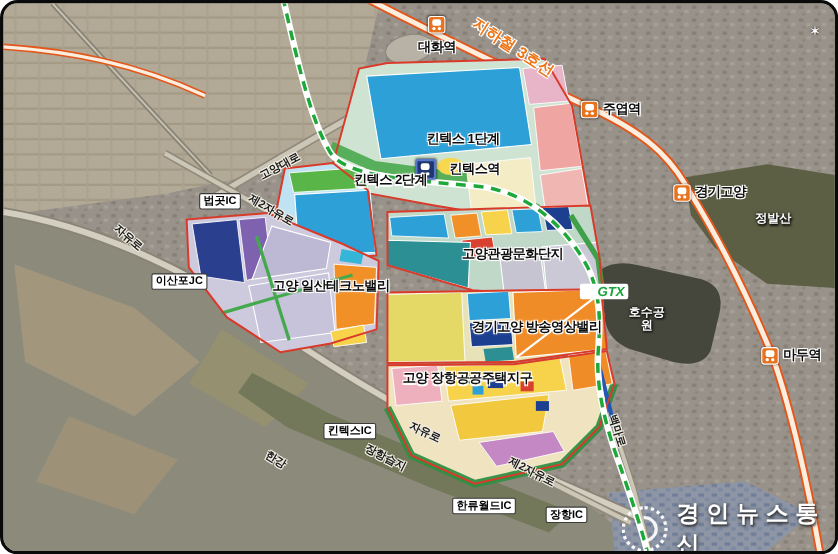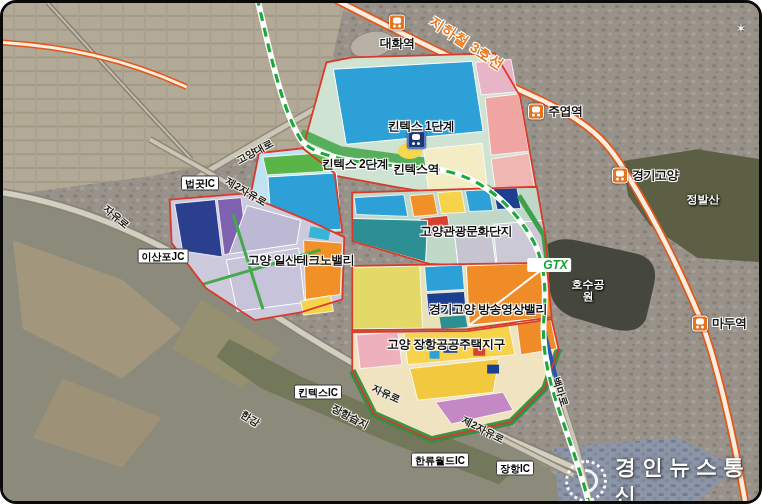--- a/index.html
+++ b/index.html
@@ -47,21 +47,21 @@
     content:"";position:absolute;left:3px;top:2px;width:8px;height:6px;background:#fff;border-radius:2px;
   }
   .st-icon::after{
     content:"";position:absolute;left:3px;bottom:2px;width:3px;height:3px;background:#fff;border-radius:50%;
     box-shadow:5px 0 0 #fff;
   }
   .st-name{
     font-size:12px;font-weight:bold;color:#0d0d0d;letter-spacing:-0.5px;white-space:nowrap;
     text-shadow:-1px -1px 0 #fff,1px -1px 0 #fff,-1px 1px 0 #fff,1px 1px 0 #fff;
   }
-  .station-kintex{position:absolute;display:flex;flex-direction:column;align-items:center;gap:12px;transform:translate(-50%,-50%);}
+  .station-kintex{position:absolute;display:flex;flex-direction:row;align-items:center;gap:12px;transform:translate(-50%,-50%);}
   .st-icon-gtx{background:#20366e;border:2px solid #5577cc;width:15px;height:15px;}
   
   .lake-lbl{width:34px;white-space:normal;text-align:center;}
   .compass{position:absolute;transform:translate(-50%,-50%);color:#fff;font-size:13px;
     text-shadow:0 0 2px #000;}
   
   .watermark{position:absolute;display:flex;align-items:center;gap:8px;}
   .wm-logo{width:36px;height:36px;border:3px dotted rgba(255,255,255,.95);border-radius:50%;position:relative;flex:0 0 auto;}
   .wm-logo::before{
     content:"";position:absolute;left:6px;top:6px;width:18px;height:18px;border-radius:50%;
@@ -213,43 +213,43 @@
     <g fill="none">
       <path d="M256,-6 C268,45 280,105 300,138 C315,158 360,162 432,168 C480,172 515,205 535,242 C548,268 547,295 545,322 C543,355 552,390 566,428 C574,452 584,480 590,504" stroke="#fff" stroke-width="6"></path>
       <path d="M256,-6 C268,45 280,105 300,138 C315,158 360,162 432,168 C480,172 515,205 535,242 C548,268 547,295 545,322 C543,355 552,390 566,428 C574,452 584,480 590,504" stroke="#1fa83a" stroke-width="3.2" stroke-dasharray="9 7"></path>
     </g>
   </svg>
 
   <div class="station" style="left:377px;top:30px;flex-direction:column;">
     <span class="st-icon"></span>
     <span class="st-name">대화역</span>
   </div>
-  <div class="station" style="left:525px;top:108px;">
+  <div class="station" style="left:525px;top:96px;">
     <span class="st-icon"></span>
     <span class="st-name">주엽역</span>
   </div>
   <div class="station" style="left:609px;top:172px;">
     <span class="st-icon"></span>
     <span class="st-name">경기고양</span>
   </div>
   <div class="station" style="left:689px;top:320px;">
     <span class="st-icon"></span>
     <span class="st-name">마두역</span>
   </div>
   <div class="station-kintex" style="left:413px;top:151px;">
     <span class="st-icon st-icon-gtx"></span>
     <span class="st-name">킨텍스역</span>
   </div>
 
   <div class="lbl zone-lbl" style="left:418px;top:123px;">킨텍스 1단계</div>
   <div class="lbl zone-lbl" style="left:352px;top:161px;">킨텍스 2단계</div>
   <div class="lbl zone-lbl" style="left:463px;top:228px;">고양관광문화단지</div>
   <div class="lbl zone-lbl" style="left:298px;top:257px;">고양 일산테크노밸리</div>
-  <div class="lbl zone-lbl" style="left:485px;top:306px;">경기고양 방송영상밸리</div>
-  <div class="lbl zone-lbl" style="left:443px;top:341px;">고양 장항공공주택지구</div>
+  <div class="lbl zone-lbl" style="left:485px;top:294px;">경기고양 방송영상밸리</div>
+  <div class="lbl zone-lbl" style="left:422px;top:341px;">고양 장항공공주택지구</div>
 
   <div class="lbl line3-lbl" style="left:464px;top:40px;transform:translate(-50%,-50%) rotate(33deg);">지하철 3호선</div>
   <div class="lbl road-lbl" style="left:113px;top:214px;transform:translate(-50%,-50%) rotate(40deg);">자유로</div>
   <div class="lbl road-lbl" style="left:383px;top:391px;transform:translate(-50%,-50%) rotate(25deg);">자유로</div>
   <div class="lbl road-lbl" style="left:243px;top:189px;transform:translate(-50%,-50%) rotate(30deg);">제2자유로</div>
   <div class="lbl road-lbl" style="left:480px;top:427px;transform:translate(-50%,-50%) rotate(27deg);">제2자유로</div>
   <div class="lbl road-lbl" style="left:252px;top:149px;transform:translate(-50%,-50%) rotate(-28deg);">고양대로</div>
   <div class="lbl road-lbl" style="left:557px;top:389px;transform:translate(-50%,-50%) rotate(72deg);">백마로</div>
   <div class="lbl road-lbl" style="left:247px;top:416px;transform:translate(-50%,-50%) rotate(32deg);">한강</div>
   <div class="lbl road-lbl" style="left:347px;top:414px;transform:translate(-50%,-50%) rotate(27deg);">장항습지</div>

